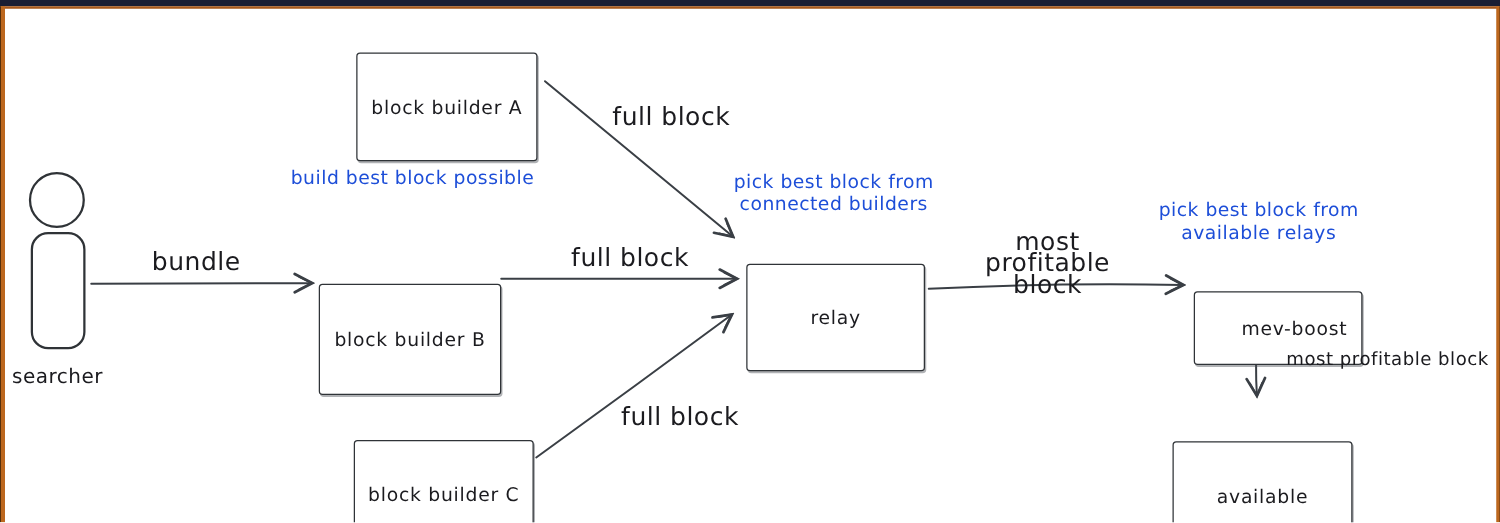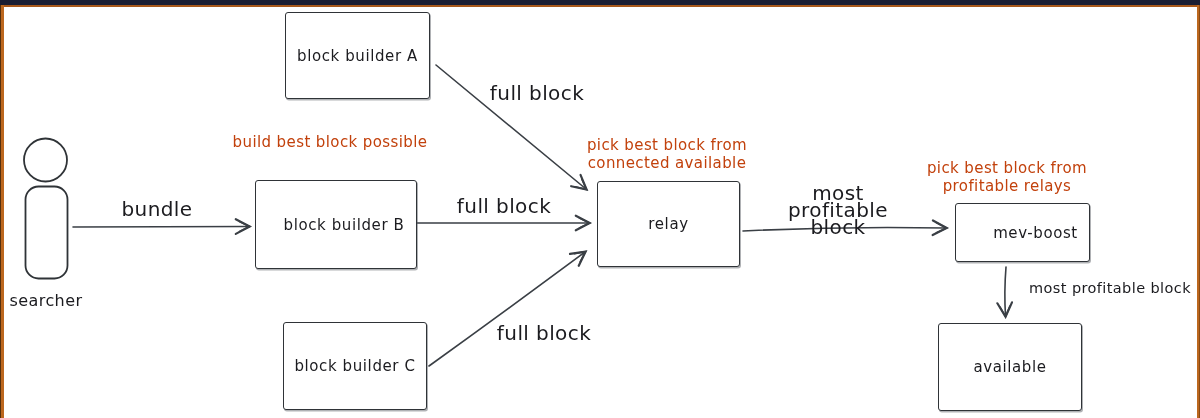--- a/index.html
+++ b/index.html
@@ -30,23 +30,24 @@
     background: #ffffff;
     border: 1.7px solid #2f3337;
     border-radius: 3px;
     box-shadow: 1px 1.5px 0 rgba(80,84,90,0.45);
     display: flex;
     align-items: center;
     justify-content: center;
     font-size: 15px;
     letter-spacing: 0.6px;
     white-space: nowrap;
+    margin-top: 30px;
   }
   .node-builder-a { left: 285px; top: 12px;  width: 143px; height: 85px; }
-  .node-builder-b { left: 255px; top: 180px; width: 144px; height: 87px; padding-left: 16px; }
+  .node-builder-b { left: 255px; top: 197px; width: 144px; height: 87px; }
   .node-builder-c { left: 283px; top: 322px; width: 142px; height: 86px; }
   .node-relay     { left: 597px; top: 181px; width: 141px; height: 84px; }
   .node-mevboost  { left: 955px; top: 203px; width: 107px; height: 57px; padding-left: 26px; }
   .node-validator { left: 938px; top: 323px; width: 142px; height: 86px; }
 
   
   .lbl {
     position: absolute;
     text-align: center;
     font-size: 20px;
@@ -57,21 +58,21 @@
   .lbl-searcher  { left: 8px;    top: 292px; width: 76px;  font-size: 16px; }
   .lbl-bundle    { left: 117px;  top: 201px; width: 80px;  }
   .lbl-fb-a      { left: 487px;  top: 85px;  width: 100px; }
   .lbl-fb-b      { left: 454px;  top: 198px; width: 100px; }
   .lbl-fb-c      { left: 494px;  top: 325px; width: 100px; }
   .lbl-mpb-1     { left: 766px;  top: 185px; width: 144px; white-space: normal; }
   .lbl-mpb-2     { left: 1025px; top: 280px; width: 170px; font-size: 14.5px; }
   .annotation {
     position: absolute;
     text-align: center;
-    color: #c2410c;
+    color: #1d4ed8;
     font-size: 15px;
     letter-spacing: 0.4px;
     line-height: 17.5px;
     white-space: nowrap;
   }
   .ann-builders { left: 213px; top: 134px; width: 234px; }
   .ann-relay    { left: 577px; top: 137px; width: 180px; }
   .ann-mevboost { left: 917px; top: 160px; width: 180px; }
 </style>
 </head>
@@ -131,20 +132,20 @@
   <div class="lbl lbl-fb-b">full block</div>
   <div class="lbl lbl-fb-c">full block</div>
   <div class="lbl lbl-mpb-1">most profitable block</div>
   <div class="lbl lbl-mpb-2">most profitable block</div>
 
   <div class="annotation ann-builders">
     <div>build best block possible</div>
   </div>
   <div class="annotation ann-relay">
     <div>pick best block from</div>
-    <div>connected available</div>
+    <div>connected builders</div>
   </div>
   <div class="annotation ann-mevboost">
     <div>pick best block from</div>
-    <div>profitable relays</div>
+    <div>available relays</div>
   </div>
 
 </div>
 
 </body></html>

